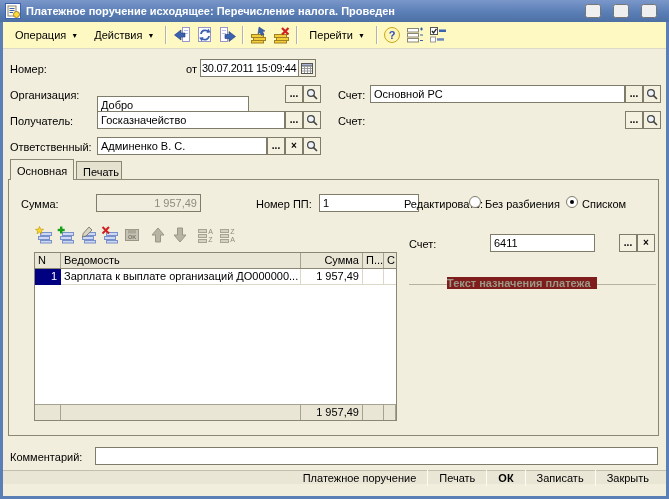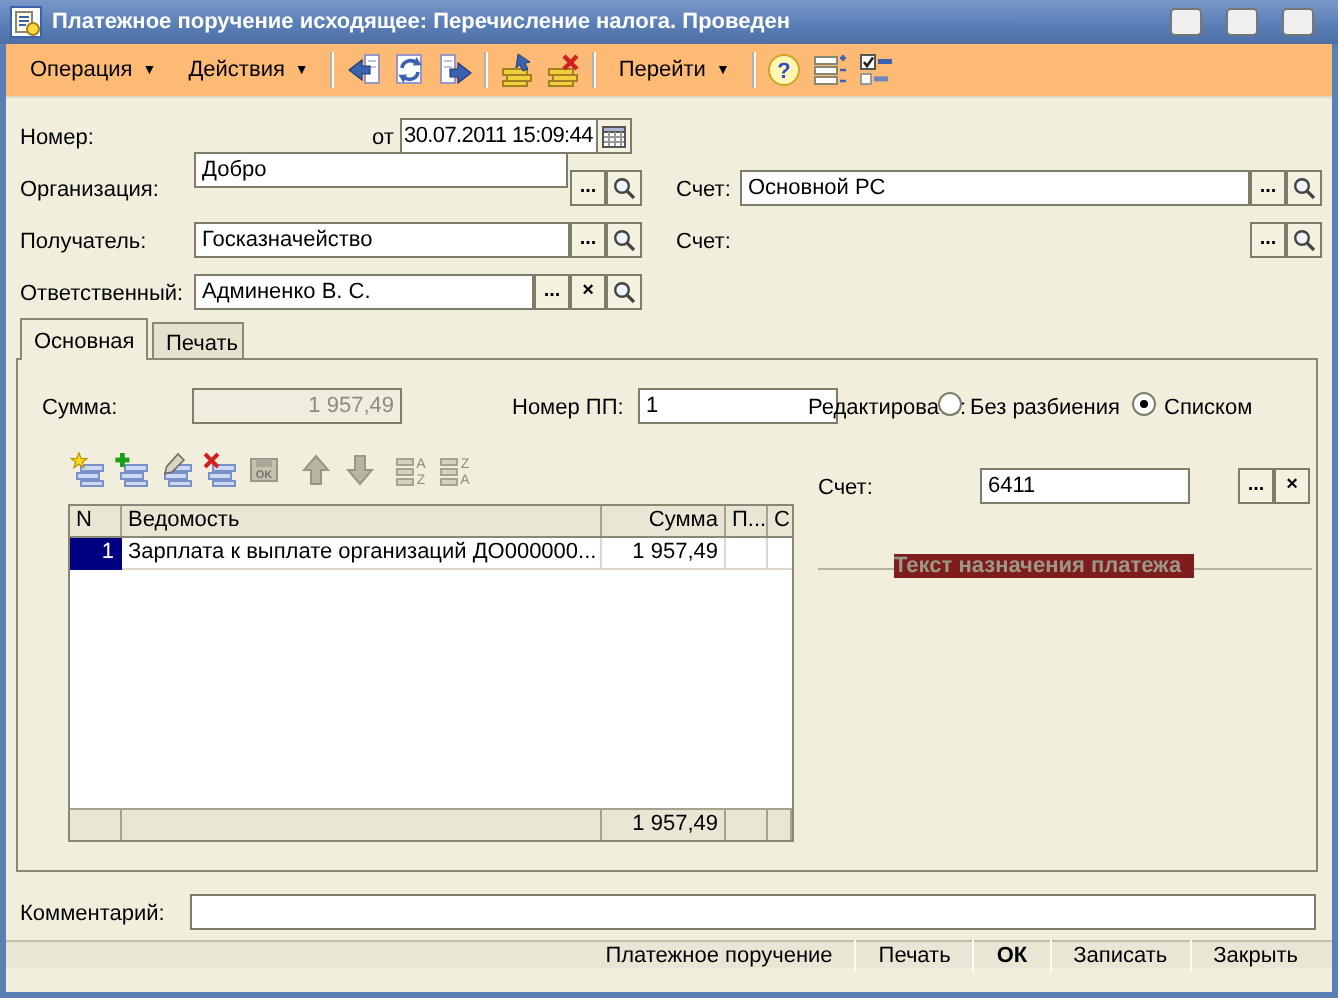--- a/index.html
+++ b/index.html
@@ -10,21 +10,21 @@
   .titlebar{position:absolute;left:0;top:0;width:669px;height:22px;display:flex;align-items:center;
             background:linear-gradient(180deg,#7b97ca 0%,#5a7fb6 55%,#4d6fa4 100%);color:#fff;}
   .title-icon{width:16px;height:16px;margin:0 5px 0 5px;flex:0 0 auto;}
   .title-text{font-weight:bold;font-size:11px;white-space:nowrap;overflow:hidden;flex:1;}
   .wbtns{display:flex;align-items:center;gap:12px;margin-right:12px;}
   .wbtn{width:14px;height:14px;display:flex;align-items:flex-end;justify-content:center;cursor:default;}
   
   .client{position:absolute;left:3px;top:22px;width:663px;height:474px;background:#f2eedd;}
   
   .toolbar{position:absolute;left:0;top:0;width:663px;height:27px;display:flex;align-items:center;
-           padding-left:4px;background:#fdba74;border-bottom:1px solid #ddd9c6;}
+           padding-left:4px;background:#fef9c3;border-bottom:1px solid #ddd9c6;}
   .menu-btn{display:flex;align-items:center;gap:5px;padding:3px 7px;background:transparent;border:1px solid transparent;
             font:11px "Liberation Sans",sans-serif;}
   .menu-btn .arr{font-size:7px;line-height:1;}
   .ibtn{width:23px;height:22px;display:flex;align-items:center;justify-content:center;background:transparent;
         border:1px solid transparent;padding:0;}
   .vsep{width:2px;height:18px;border-left:1px solid #b7b3a2;border-right:1px solid #fefdf6;margin:0 3px;}
   
   .lbl{position:absolute;white-space:nowrap;font-size:11px;}
   .ti{position:absolute;height:18px;border:1px solid #7f7c6a;background:#fff;
       font:11px "Liberation Sans",sans-serif;padding:1px 3px;}
@@ -201,21 +201,21 @@
         <rect x="0.5" y="1.5" width="11" height="2.5" fill="#aab6d4" stroke="#555"></rect>
         <line x1="3.5" y1="4" x2="3.5" y2="11" stroke="#999"></line>
         <line x1="6.5" y1="4" x2="6.5" y2="11" stroke="#999"></line>
         <line x1="9.5" y1="4" x2="9.5" y2="11" stroke="#999"></line>
         <line x1="1" y1="6.5" x2="11" y2="6.5" stroke="#999"></line>
         <line x1="1" y1="9" x2="11" y2="9" stroke="#999"></line>
       </svg>
     </button>
 
     <span class="lbl" style="left:7px;top:67px">Организация:</span>
-    <input class="ti" style="left: 94px; top: 54px; width: 187px;" value="Добро">
+    <input class="ti" style="left: 94px; top: 74px; width: 152px;" value="Добро">
     <button class="sq" style="left:282px;top:63px">...</button>
     <button class="sq" style="left:300px;top:63px">
       <svg width="12" height="12" viewBox="0 0 12 12">
         <circle cx="5" cy="5" r="3.4" fill="#eef4fb" stroke="#444" stroke-width="1.2"></circle>
         <line x1="7.6" y1="7.6" x2="11" y2="11" stroke="#444" stroke-width="1.6"></line>
       </svg>
     </button>
 
     <span class="lbl" style="left:335px;top:67px">Счет:</span>
     <input class="ti" style="left: 367px; top: 63px; width: 255px;" value="Основной РС">

